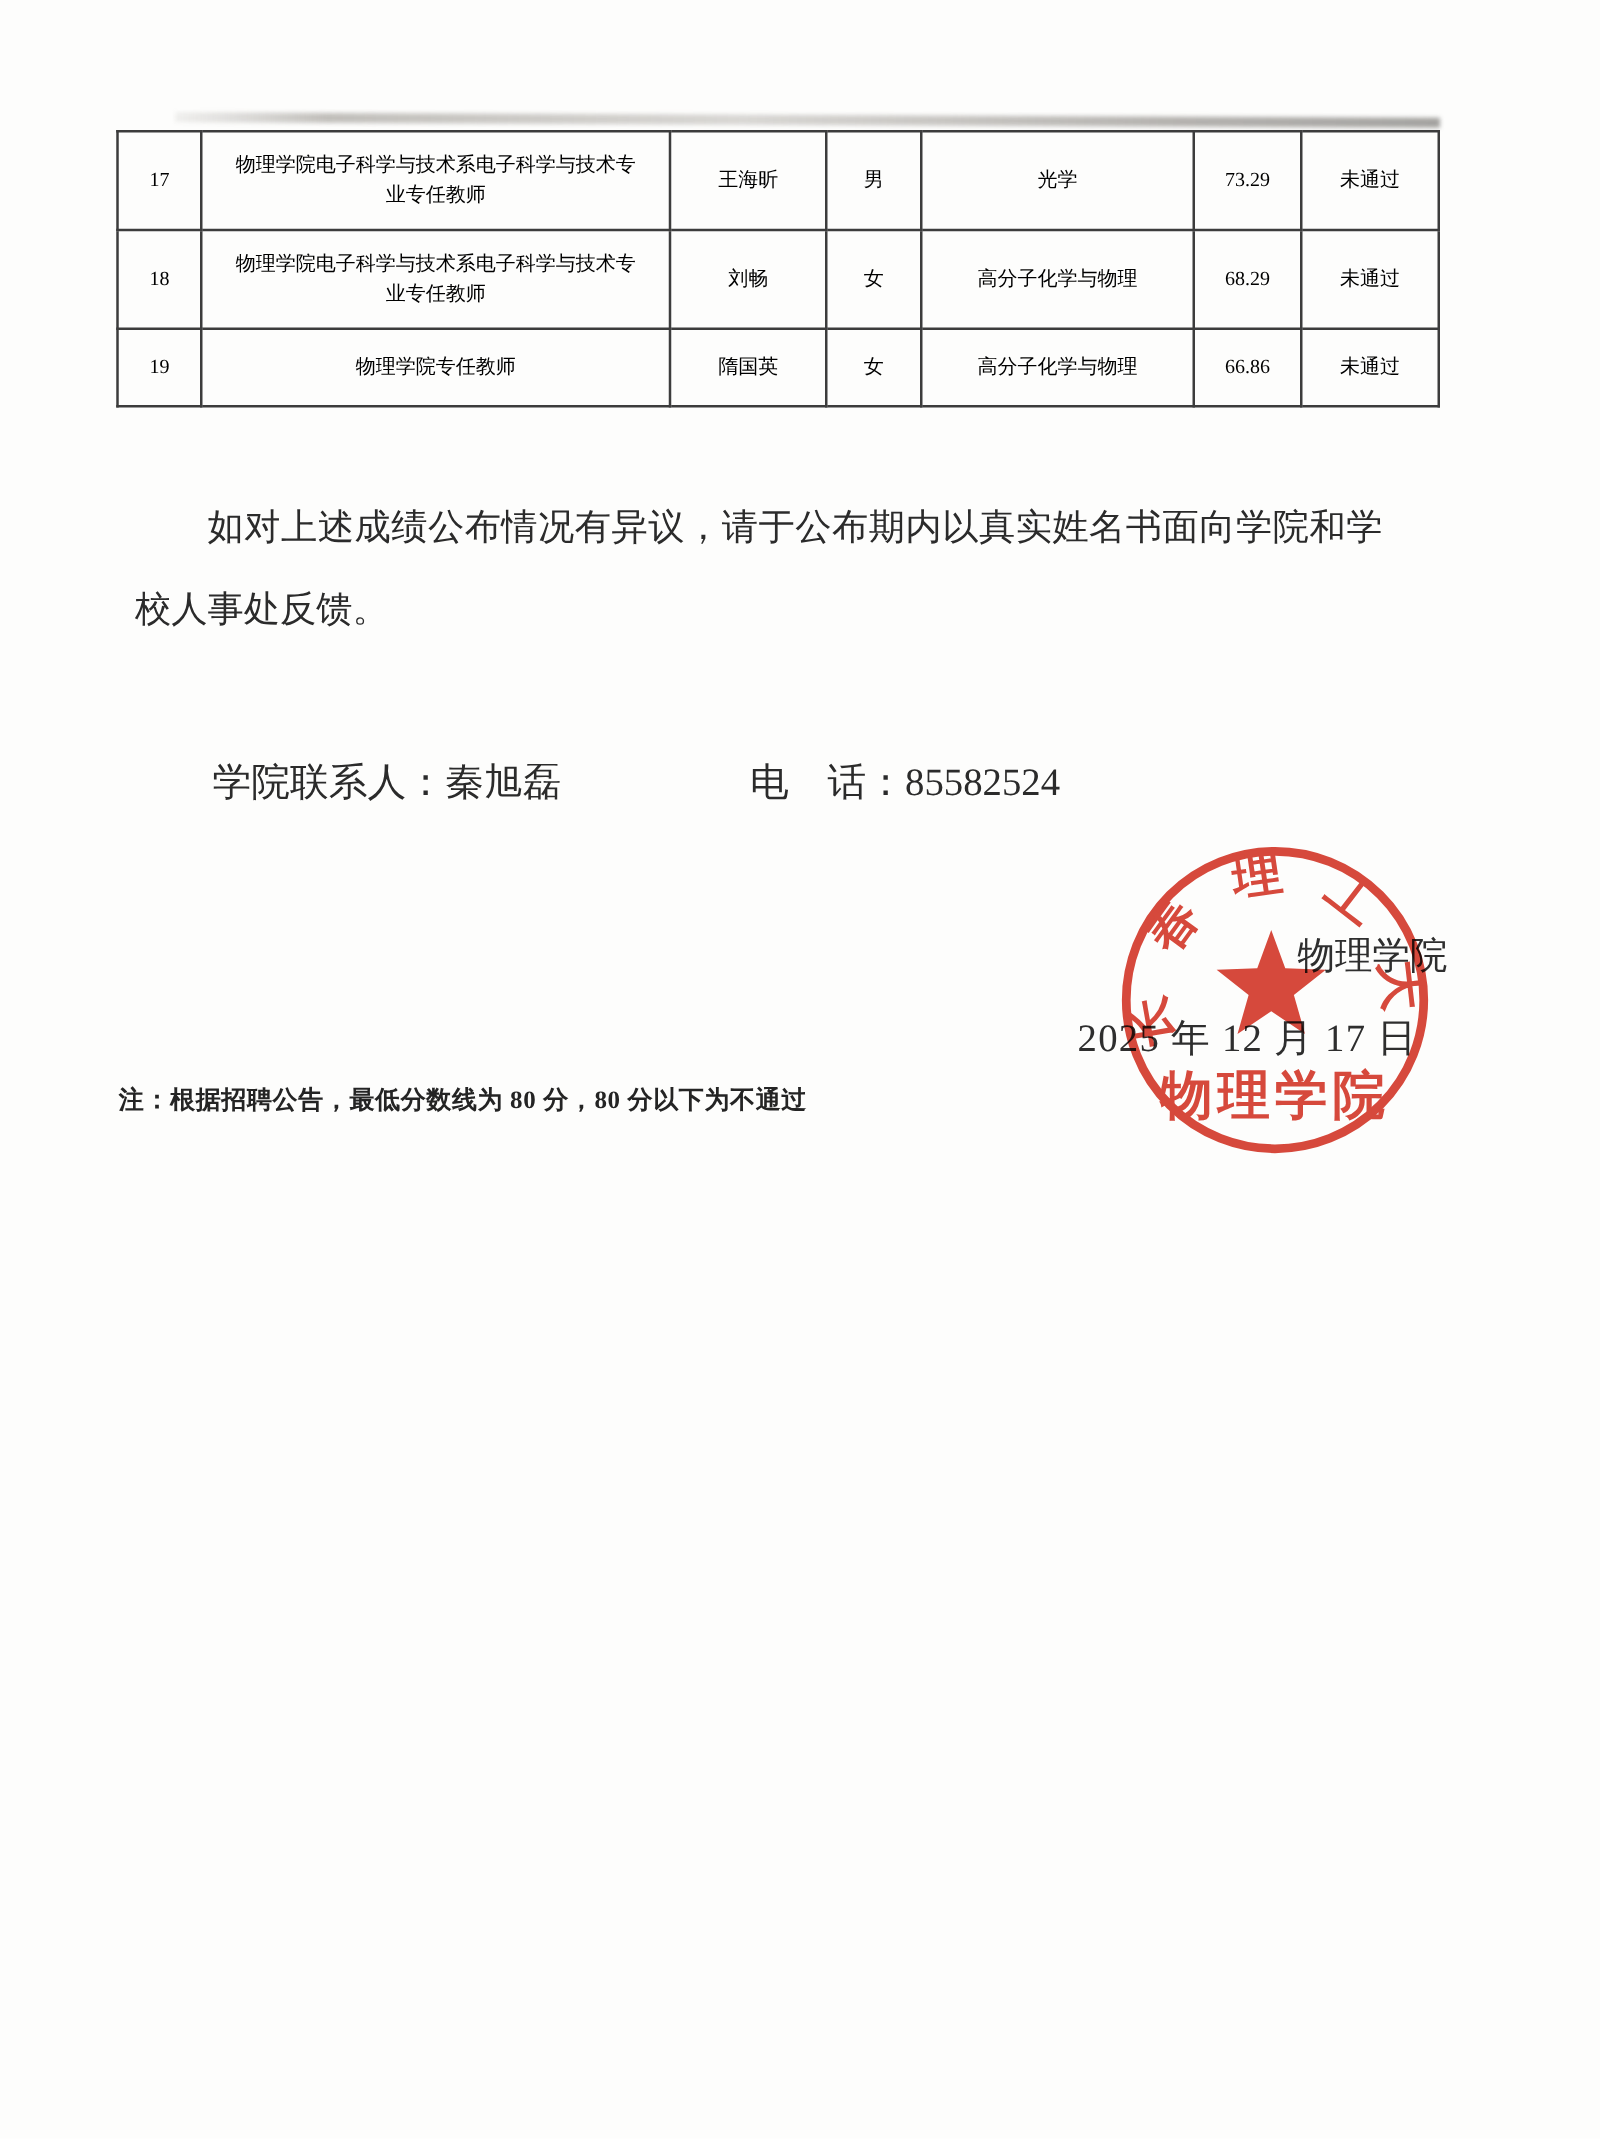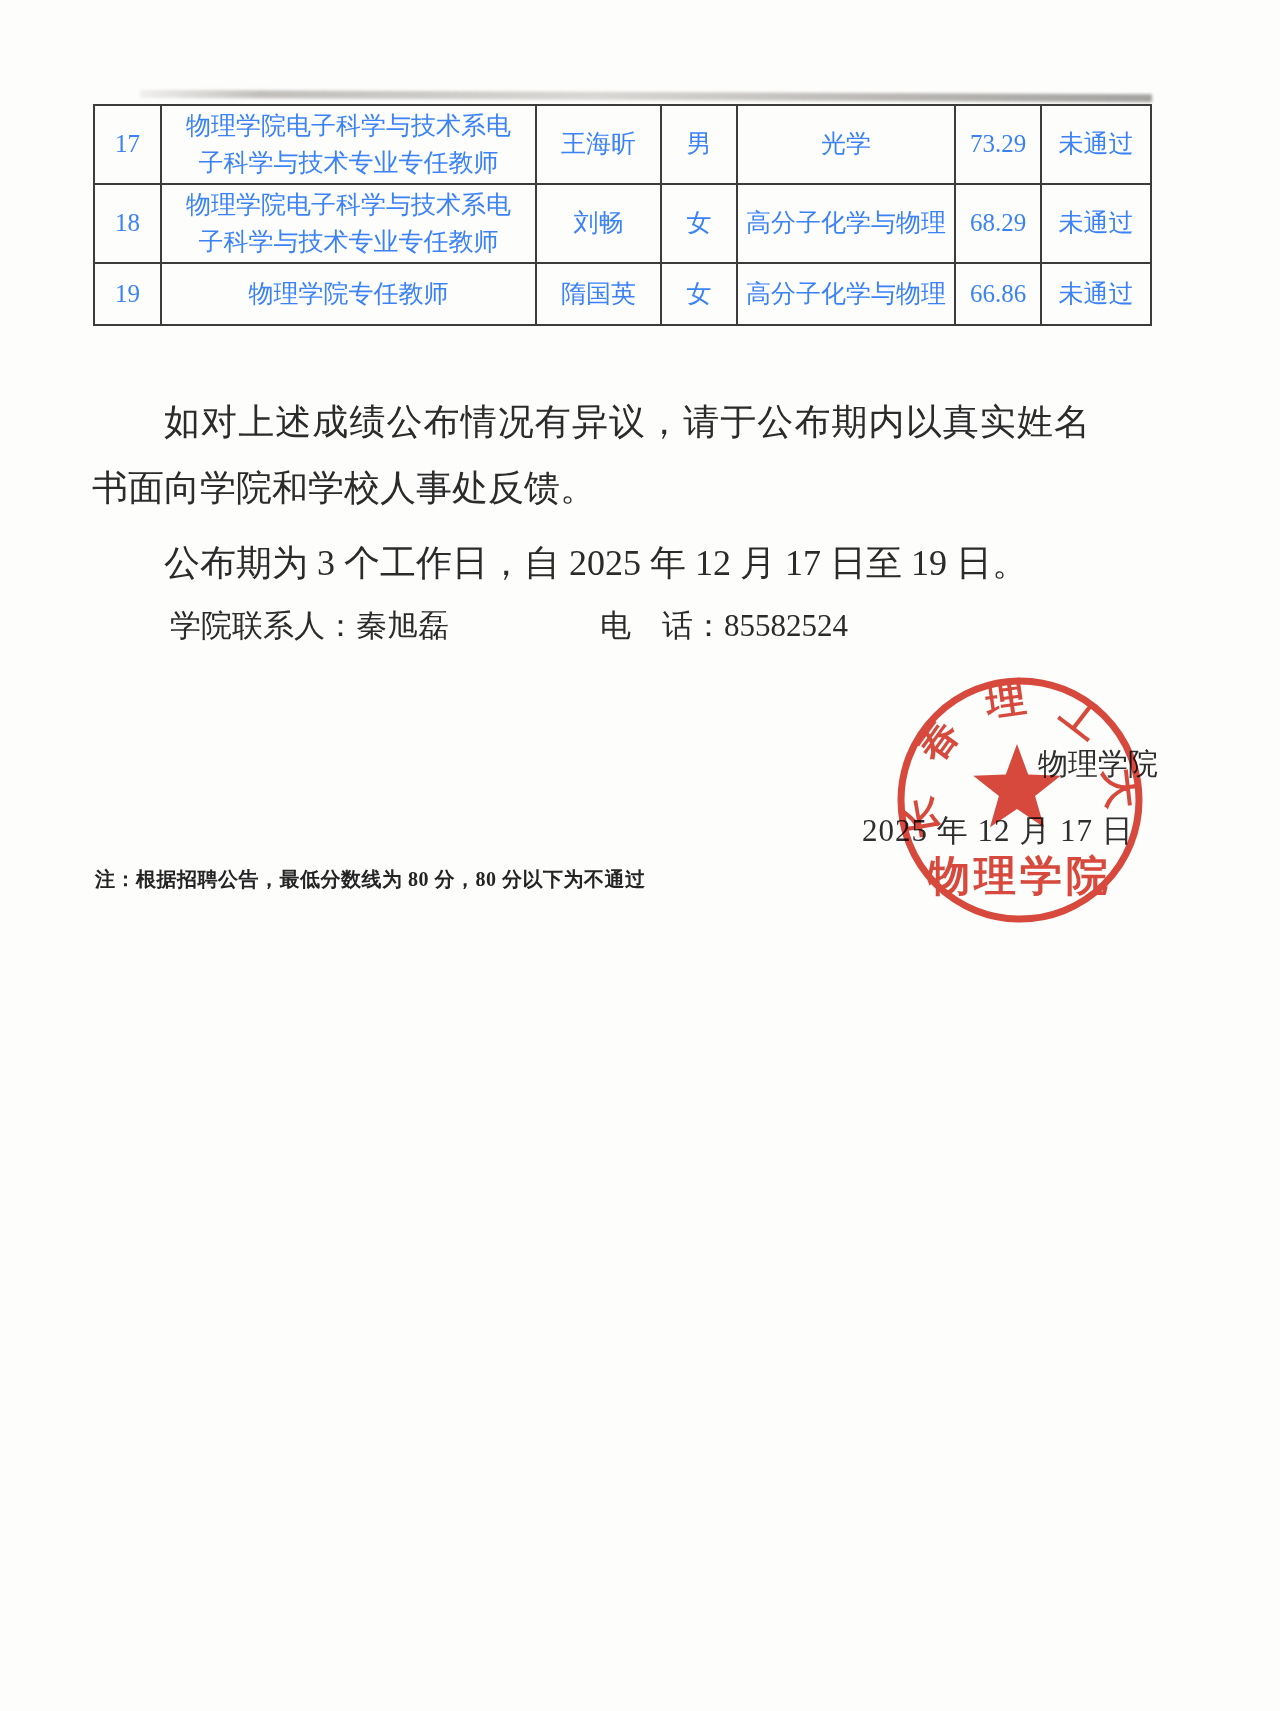--- a/index.html
+++ b/index.html
@@ -29,41 +29,41 @@
     transform: rotate(0.25deg);
   }
 
   
   table.score-table {
     position: absolute;
     left: 93px; top: 104px;
     width: 1057px;
     border-collapse: collapse;
     table-layout: fixed;
-    font-size: 25px;
-    color: #3b82f6;
+    font-size: 16px;
+    color: #000000;
   }
   table.score-table td {
     border: 2px solid #3c3c3c;
     text-align: center;
     vertical-align: middle;
     line-height: 1.45;
     padding: 4px 6px;
   }
   table.score-table td.c-pos { padding: 0 24px; }
   table.score-table td.c-maj { padding: 4px 3px; }
   tr.r-tall  { height: 79px; }
   tr.r-short { height: 62px; }
 
   
   .para {
     position: absolute;
-    left: 92px;
+    left: 108px;
     width: 998px;
-    font-size: 36px;
+    font-size: 29px;
     line-height: 66px;
     color: #2b2b2b;
     text-align: justify;
   }
   .indent { text-indent: 2em; }
   .p1 { top: 389px; }
   .p2 { top: 530px; width: 1060px; }
   .contact-line { position: absolute; left: 108px; top: 593px; width: 1060px;
     font-size: 31px; line-height: 66px; }
   .contact-line .person { padding-left: 2em; }
@@ -139,21 +139,20 @@
         <td class="c-nam">隋国英</td>
         <td class="c-gen">女</td>
         <td class="c-maj">高分子化学与物理</td>
         <td class="c-sco">66.86</td>
         <td class="c-res">未通过</td>
       </tr>
     </tbody>
   </table>
 
   <div class="para p1 indent">如对上述成绩公布情况有异议，请于公布期内以真实姓名书面向学院和学校人事处反馈。</div>
-  <div class="para p2 indent">公布期为 3 个工作日，自 2025 年 12 月 17 日至 19 日。</div>
 
   <div class="contact-line">
     <span class="person">学院联系人：秦旭磊</span>
     <span class="phone">电　话：85582524</span>
   </div>
 
   <div class="sig-org">物理学院</div>
   <div class="sig-date">2025 年 12 月 17 日</div>
 
   <div class="note">注：根据招聘公告，最低分数线为 80 分，80 分以下为不通过</div>

